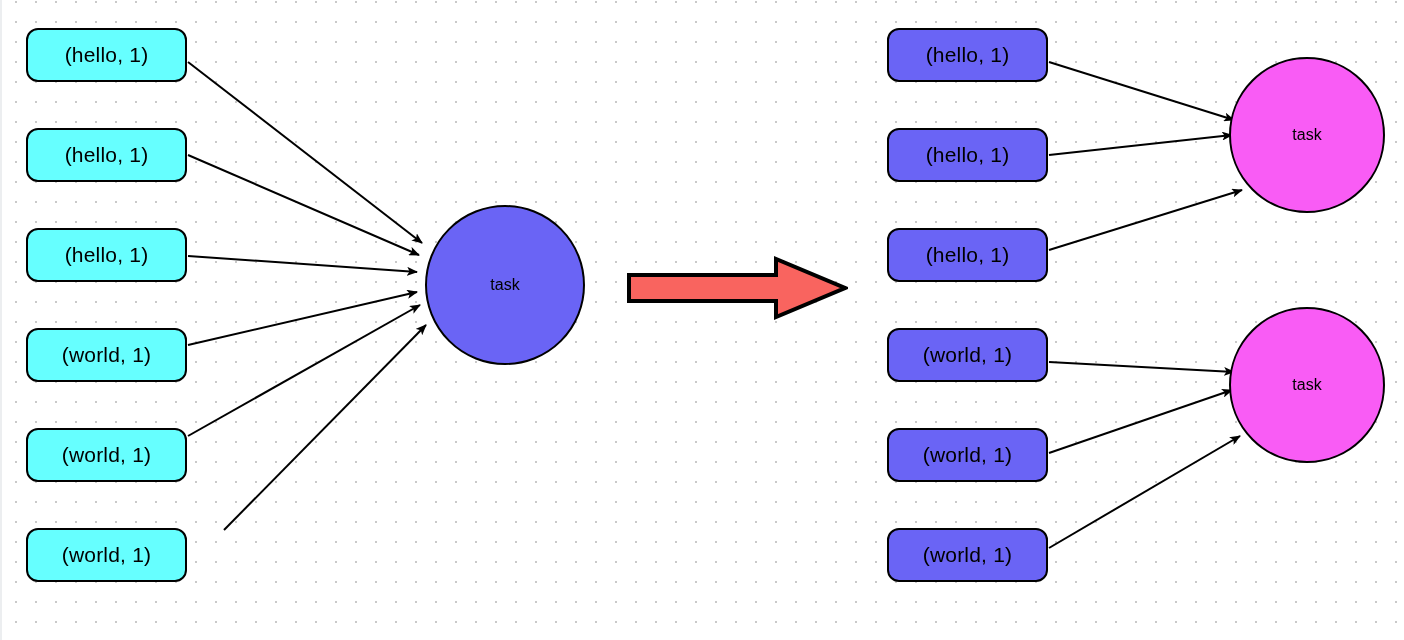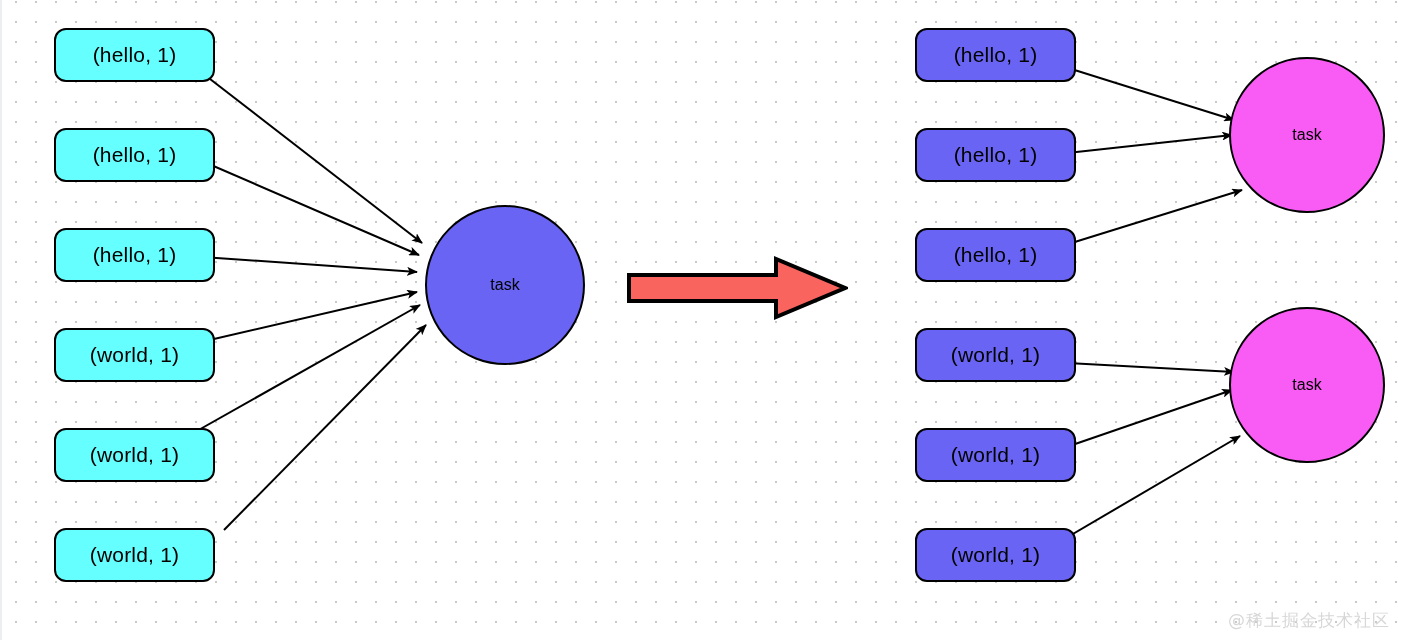--- a/index.html
+++ b/index.html
@@ -32,21 +32,20 @@
     box-sizing: border-box;
     border: 2.5px solid #000000;
     border-radius: 12px;
     display: flex;
     align-items: center;
     justify-content: center;
     font-size: 21px;
     color: #000000;
     letter-spacing: 0.2px;
     z-index: 3;
-    margin-left: 28px;
   }
   .node-box.cyan  { background: #66FFFF; }
   .node-box.blue  { background: #6A64F5; }
   .node-circle {
     position: absolute;
     box-sizing: border-box;
     border: 2.5px solid #000000;
     border-radius: 50%;
     display: flex;
     align-items: center;
@@ -148,14 +147,13 @@
     <span>(world, 1)</span>
   </div>
 
   <div class="node-circle magenta" style="left: 1227px; top: 57px; width: 156px; height: 156px;">
     <span>task</span>
   </div>
   <div class="node-circle magenta" style="left: 1227px; top: 307px; width: 156px; height: 156px;">
     <span>task</span>
   </div>
 
-  <div class="watermark">@稀土掘金技术社区</div>
 </div>
 
 </body></html>

